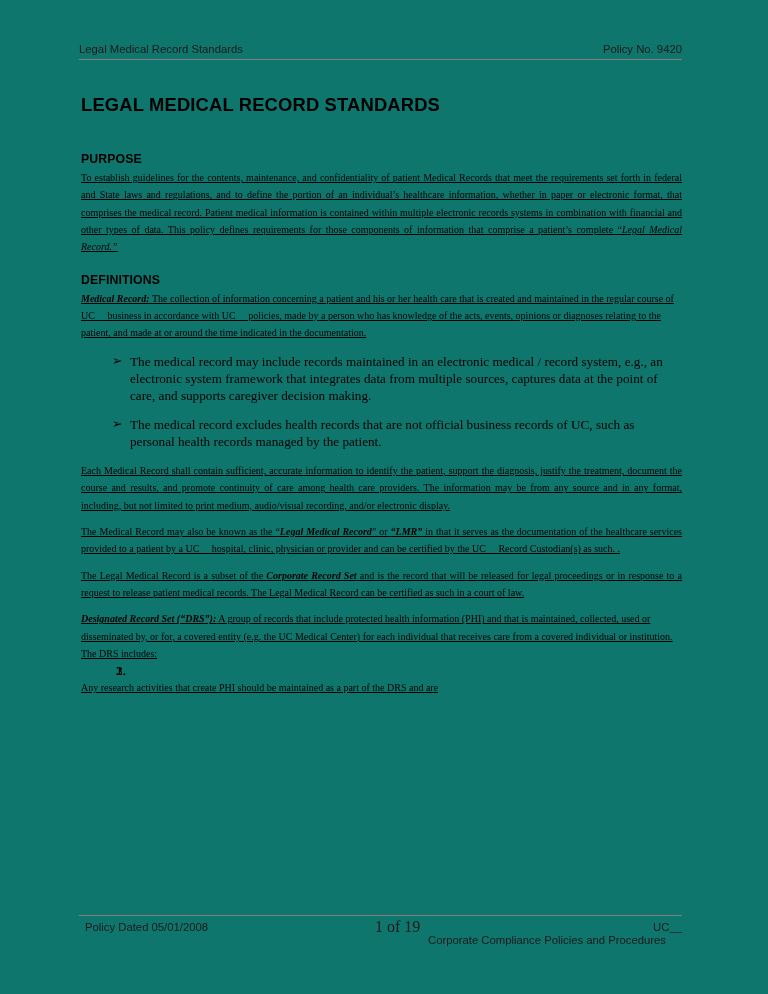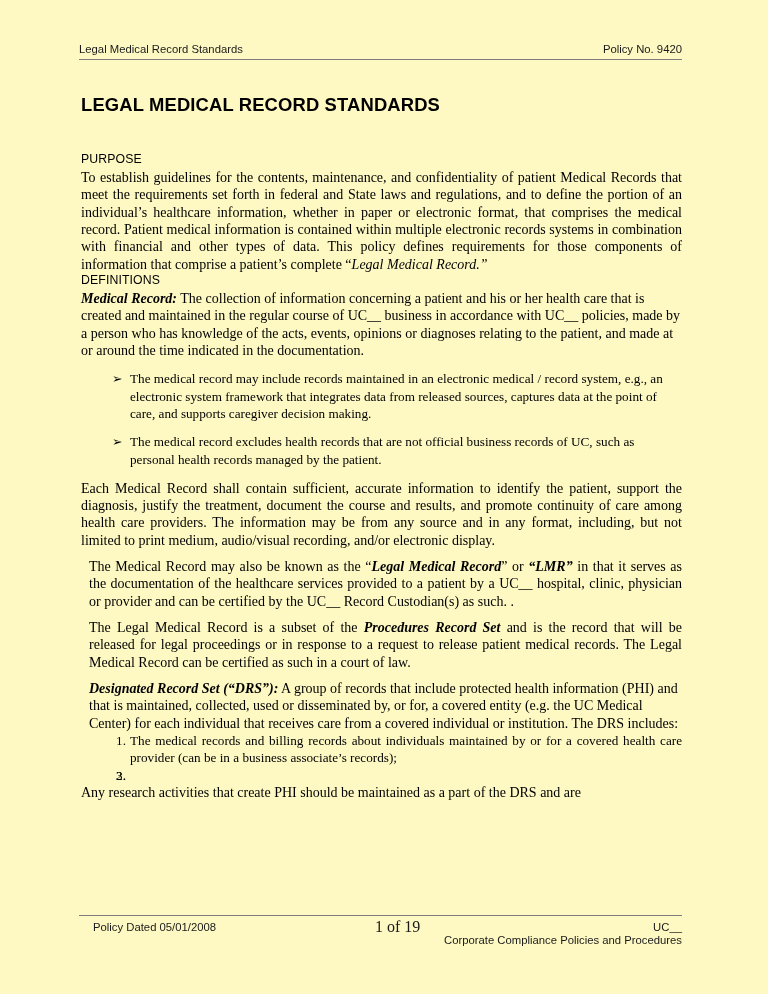--- a/index.html
+++ b/index.html
@@ -14,21 +14,21 @@
     font-family: "Liberation Serif", "DejaVu Serif", serif;
     color: #000000;
     overflow: hidden;
   }
 
   .page {
     position: absolute;
     left: 0; top: 0;
     width: 768px;
     height: 994px;
-    background: #fef9c3;
+    background: #0f766e;
   }
 
   
   .running-header {
     position: absolute;
     left: 79px;
     top: 42px;
     width: 603px;
     display: flex;
     justify-content: space-between;
@@ -59,42 +59,43 @@
   
   .content {
     position: absolute;
     left: 81px;
     top: 152px;
     width: 601px;
   }
 
   h2.section-heading {
     font-family: "Liberation Sans", "DejaVu Sans", sans-serif;
-    font-weight: normal;
+    font-weight: bold;
     font-size: 12.3px;
     margin: 0 0 2px 0;
     padding: 0;
     line-height: 15px;
     letter-spacing: 0.1px;
   }
 
   p.para {
     margin: 0;
     padding: 0;
-    font-size: 14px;
+    font-size: 10px;
     line-height: 17.35px;
     text-align: left;
     hyphens: none;
+    text-decoration: underline;
   }
   p.justify {
     text-align: justify;
     text-justify: inter-word;
   }
   p.gap-before { margin-top: 11.5px; }
-  p.gap-small  { margin-top: 9px; margin-left: 8px; }
+  p.gap-small  { margin-top: 9px; }
 
   .bi { font-weight: bold; font-style: italic; }
   .it { font-style: italic; }
 
   
   ul.arrow-list {
     list-style: none;
     margin: 11px 0 0 0;
     padding: 0;
   }
@@ -152,39 +153,39 @@
   .footer-row {
     position: relative;
     height: 16px;
     font-family: "Liberation Sans", "DejaVu Sans", sans-serif;
     font-size: 11.3px;
     line-height: 16px;
     color: #1a1a1a;
   }
   .footer .ft-left {
     position: absolute;
-    left: 14px; top: 0;
+    left: 6px; top: 0;
     white-space: nowrap;
     text-align: center;
   }
   .footer .ft-center {
     position: absolute;
     left: 296px; top: 0;
     font-family: "Liberation Serif", "DejaVu Serif", serif;
     font-size: 16px;
     white-space: nowrap;
   }
   .footer .ft-right {
     position: absolute;
     right: 0; top: 0;
     white-space: nowrap;
   }
   .footer .ft-subline {
     position: absolute;
-    right: 0;
+    right: 16px;
     top: 16px;
     font-family: "Liberation Sans", "DejaVu Sans", sans-serif;
     font-size: 11.3px;
     line-height: 16px;
     color: #1a1a1a;
     white-space: nowrap;
   }
 </style>
 </head>
 <body>
@@ -196,47 +197,46 @@
     <span class="hdr-right">Policy No. 9420</span>
   </div>
 
   <div class="doc-title">LEGAL MEDICAL RECORD STANDARDS</div>
 
   <div class="content">
 
     <h2 class="section-heading">PURPOSE</h2>
     <p class="para justify"><span>To establish guidelines for the contents, maintenance, and confidentiality of patient Medical Records that meet the requirements set forth in federal and State laws and regulations, and to define the portion of an individual’s healthcare information, whether in paper or electronic format, that comprises the medical record.    Patient medical information is contained within multiple electronic records systems in combination with financial and other types of data. This policy defines requirements for those components of information that comprise a patient’s complete “</span><span class="it">Legal Medical Record.”</span></p>
 
-    <h2 class="section-heading" style="">DEFINITIONS</h2>
+    <h2 class="section-heading" style="margin-top:17px;">DEFINITIONS</h2>
 
     <p class="para"><span class="bi">Medical Record:</span><span>  The collection of information concerning a patient and his or her health care that is created and maintained in the regular course of UC__ business in accordance with UC__ policies, made by a person who has knowledge of the acts, events, opinions or diagnoses relating to the patient, and made at or around the time indicated in the documentation.</span></p>
 
     <ul class="arrow-list">
       <li>
         <span class="marker">➢</span>
-        <span>The medical record may include records maintained in an electronic medical / record system, e.g., an electronic system framework that integrates data from released sources, captures data at the point of care, and supports caregiver decision making.</span>
+        <span>The medical record may include records maintained in an electronic medical / record system, e.g., an electronic system framework that integrates data from multiple sources, captures data at the point of care, and supports caregiver decision making.</span>
       </li>
       <li>
         <span class="marker">➢</span>
         <span>The medical record excludes health records that are not official business records of UC, such as personal health records managed by the patient.</span>
       </li>
     </ul>
 
     <p class="para justify gap-before">Each Medical Record shall contain sufficient, accurate information to identify the patient, support the diagnosis, justify the treatment, document the course and results, and promote continuity of care among health care providers. The information may be from any source and in any format, including, but not limited to print medium, audio/visual recording, and/or electronic display.</p>
 
     <p class="para justify gap-small"><span> The Medical Record may also be known as the “</span><span class="bi">Legal Medical Record</span><span>” or </span><span class="bi">“LMR”</span><span> in that it serves as the documentation of the healthcare services provided to a patient by a UC__ hospital, clinic, physician or provider and can be certified by the UC__ Record Custodian(s) as such. .</span></p>
 
-    <p class="para justify gap-small"><span>The Legal Medical Record is a subset of the </span><span class="bi">Procedures Record Set</span><span> and is the record that will be released for legal proceedings or in response to a request to release patient medical records. The Legal Medical Record can be certified as such in a court of law.</span></p>
+    <p class="para justify gap-small"><span>The Legal Medical Record is a subset of the </span><span class="bi">Corporate Record Set</span><span> and is the record that will be released for legal proceedings or in response to a request to release patient medical records. The Legal Medical Record can be certified as such in a court of law.</span></p>
 
     <p class="para gap-small"><span class="bi">Designated Record Set (“DRS”):</span><span>  A group of records that include protected health information (PHI) and that is maintained, collected, used or disseminated by, or for, a covered entity (e.g. the UC Medical Center) for each individual that receives care from a covered individual or institution.  The DRS includes:</span></p>
 
     <ol class="num-list">
       <li>
         <span class="num">1.</span>
-        <span>The medical records and billing records about individuals maintained by or for a covered health care provider (can be in a business associate’s records);</span>
       </li>
       <li>
         <span class="num">2.</span>
       </li>
       <li>
         <span class="num">3.</span>
       </li>
     </ol>
 
     <p class="para justify" style="margin-top:17px;">Any research activities that create PHI should be maintained as a part of the DRS and are</p>

